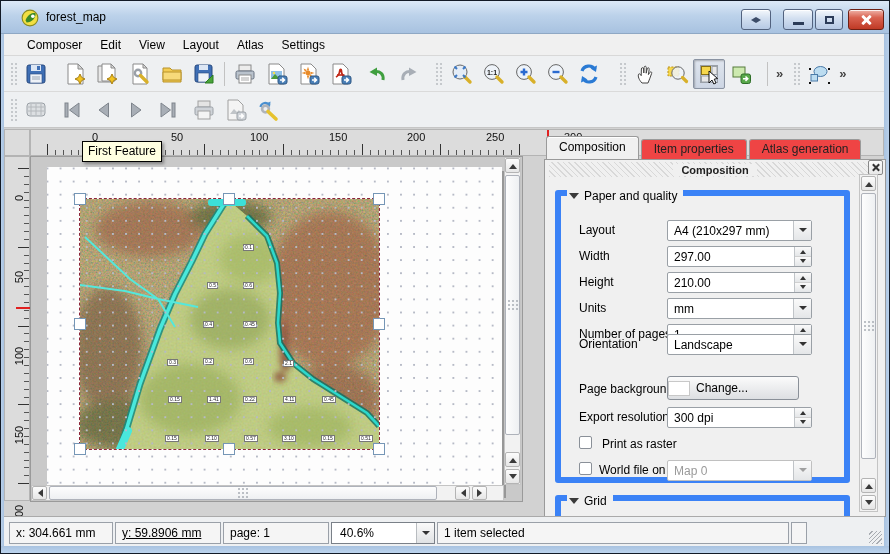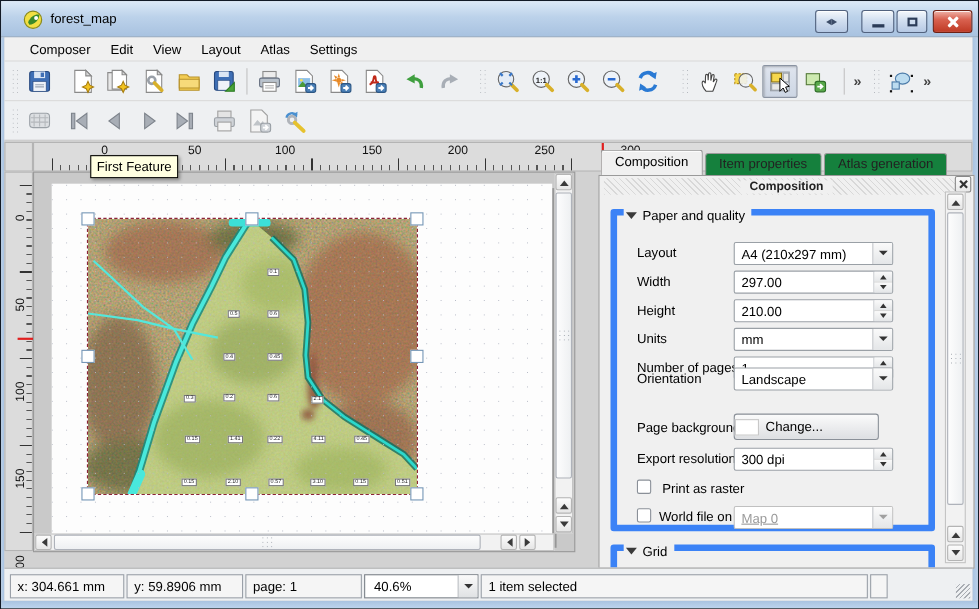--- a/index.html
+++ b/index.html
@@ -75,41 +75,41 @@
 .sb-thumb.h { background:linear-gradient(#fdfdfd,#eef0f2); }
 .grip-dots { position:absolute; left:50%; top:50%; transform:translate(-50%,-50%); width:12px; height:12px;
   background:radial-gradient(circle 1px,#9aa0a8 70%,transparent 72%) 0 0/4px 4px; }
 .tri-up    { width:0; height:0; border:4px solid transparent; border-bottom:5px solid #3a3a3a; margin-top:-3px; }
 .tri-down  { width:0; height:0; border:4px solid transparent; border-top:5px solid #3a3a3a; margin-bottom:-3px; }
 .tri-left  { width:0; height:0; border:4px solid transparent; border-right:5px solid #3a3a3a; margin-left:-3px; }
 .tri-right { width:0; height:0; border:4px solid transparent; border-left:5px solid #3a3a3a; margin-right:-3px; }
 
 
 #panel-tabs { position:absolute; left:545px; top:135px; height:23px; display:flex; z-index:4; }
-.tab { border:1px solid #9a9a9a; border-bottom:none; border-radius:3px 3px 0 0; padding:3px 12px 0 12px; background:#15803d; margin-right:2px; height:23px; }
+.tab { border:1px solid #9a9a9a; border-bottom:none; border-radius:3px 3px 0 0; padding:3px 12px 0 12px; background:#ef4444; margin-right:2px; height:23px; }
 .tab.active { background:#f0f0f0; height:23px; position:relative; top:0; box-shadow:inset 0 1px 0 #fff; }
 .tab:not(.active) { height:20px; margin-top:3px; padding-top:2px; color:#222; }
 #dock { position:absolute; left:543px; top:158px; width:342px; height:358px; background:#f0f0f0; border:1px solid #9a9a9a; overflow:hidden; }
 #dock-title { position:absolute; left:4px; right:4px; top:2px; height:15px;
   background:repeating-linear-gradient(45deg,#d8d8d8 0 1px,transparent 1px 4px); display:flex; align-items:center; justify-content:center; }
 #dock-title .dt-text { background:#f0f0f0; padding:0 8px; font-size:11px; font-weight:bold; color:#222; }
 .dock-close { position:absolute; right:2px; top:0px; width:15px; height:15px; border:1px solid #888; border-radius:2px; background:linear-gradient(#fbfbfb,#e8e8e8); }
 .dock-close::before,.dock-close::after { content:""; position:absolute; left:6px; top:2px; width:2px; height:9px; background:#333; }
 .dock-close::before { transform:rotate(45deg);} .dock-close::after { transform:rotate(-45deg);}
 .group { position:absolute; left:10px; width:295px; border:6px solid #3b82f6; border-radius:3px; }
 .group-legend { position:absolute; top:-8px; left:6px; background:#f0f0f0; padding:0 6px 0 2px; display:flex; align-items:center; gap:5px; font-size:12px; }
 .tri-collapse { width:0; height:0; border:5px solid transparent; border-top:6px solid #3a3a3a; margin-top:5px; }
 .prow { position:absolute; left:0; width:100%; height:22px; }
 .plabel { position:absolute; left:18px; top:3px; }
 .pctrl { position:absolute; left:106px; width:145px; height:21px; }
 .combo { border:1px solid #9aa0a6; border-radius:2px; background:#fff; height:21px; position:relative; }
 .combo .ctext { position:absolute; left:6px; top:3px; }
 .combo .cbtn { position:absolute; right:0; top:0; width:18px; height:100%; border-left:1px solid #c0c4c8; background:linear-gradient(#fafafa,#e4e6e8); display:flex; align-items:center; justify-content:center; }
 .combo.disabled { border-color:#c0c0c0; }
-.combo.disabled .ctext { color:#9a9a9a;text-decoration:underline; }
+.combo.disabled .ctext { color:#9a9a9a; }
 .combo.disabled .cbtn .tri-down { border-top-color:#a0a0a0; }
 .spin { border:1px solid #9aa0a6; border-radius:2px; background:#fff; height:21px; position:relative; }
 .spin .stext { position:absolute; left:6px; top:3px; }
 .spin .sbtns { position:absolute; right:0; top:0; width:17px; height:100%; border-left:1px solid #c0c4c8; display:flex; flex-direction:column; }
 .spin .sbtns div { flex:1; background:linear-gradient(#fafafa,#e4e6e8); display:flex; align-items:center; justify-content:center; }
 .spin .sbtns div:first-child { border-bottom:1px solid #d0d0d0; }
 .tri-s-up { width:0; height:0; border:3px solid transparent; border-bottom:4px solid #333; margin-top:-2px; }
 .tri-s-down { width:0; height:0; border:3px solid transparent; border-top:4px solid #333; margin-bottom:-2px; }
 .pushbtn { border:1px solid #8a9098; border-radius:3px; background:linear-gradient(#fbfbfb,#e9eaec 60%,#dddfe2); height:24px; display:flex; align-items:center; gap:6px; }
 .swatch { width:22px; height:15px; background:#fff; border:1px solid #c8c8c8; }
@@ -711,21 +711,21 @@
           <span class="tri-up"></span>
         </div>
       <div class="sb-btn" style="left:1px; bottom:1px; width:15px; height:15px;">
           <span class="tri-down"></span>
         </div>
     </div>
   </div>
 
   <div id="statusbar">
     <span class="sfield" style="left:5px;  width:104px;">x: 304.661 mm</span>
-    <span class="sfield" style="left:111px; width:106px;">y: 59.8906 mm</span>
+    <span class="sfield" style="left:111px; width:106px;text-decoration:underline;">y: 59.8906 mm</span>
     <span class="sfield" style="left:219px; width:106px;">page: 1</span>
     <div class="szoom" style="left:327px; width:104px;">
       <span class="ztext">40.6%</span>
       <span class="zbtn">
           <span class="tri-down" style="border-width:4px;border-top-color:#333"></span>
         </span>
     </div>
     <span class="sfield" style="left:433px; width:352px;">1 item selected</span>
     <span class="sfield" style="left:787px; width:16px;"></span>
     <span class="resize-grip"></span>

